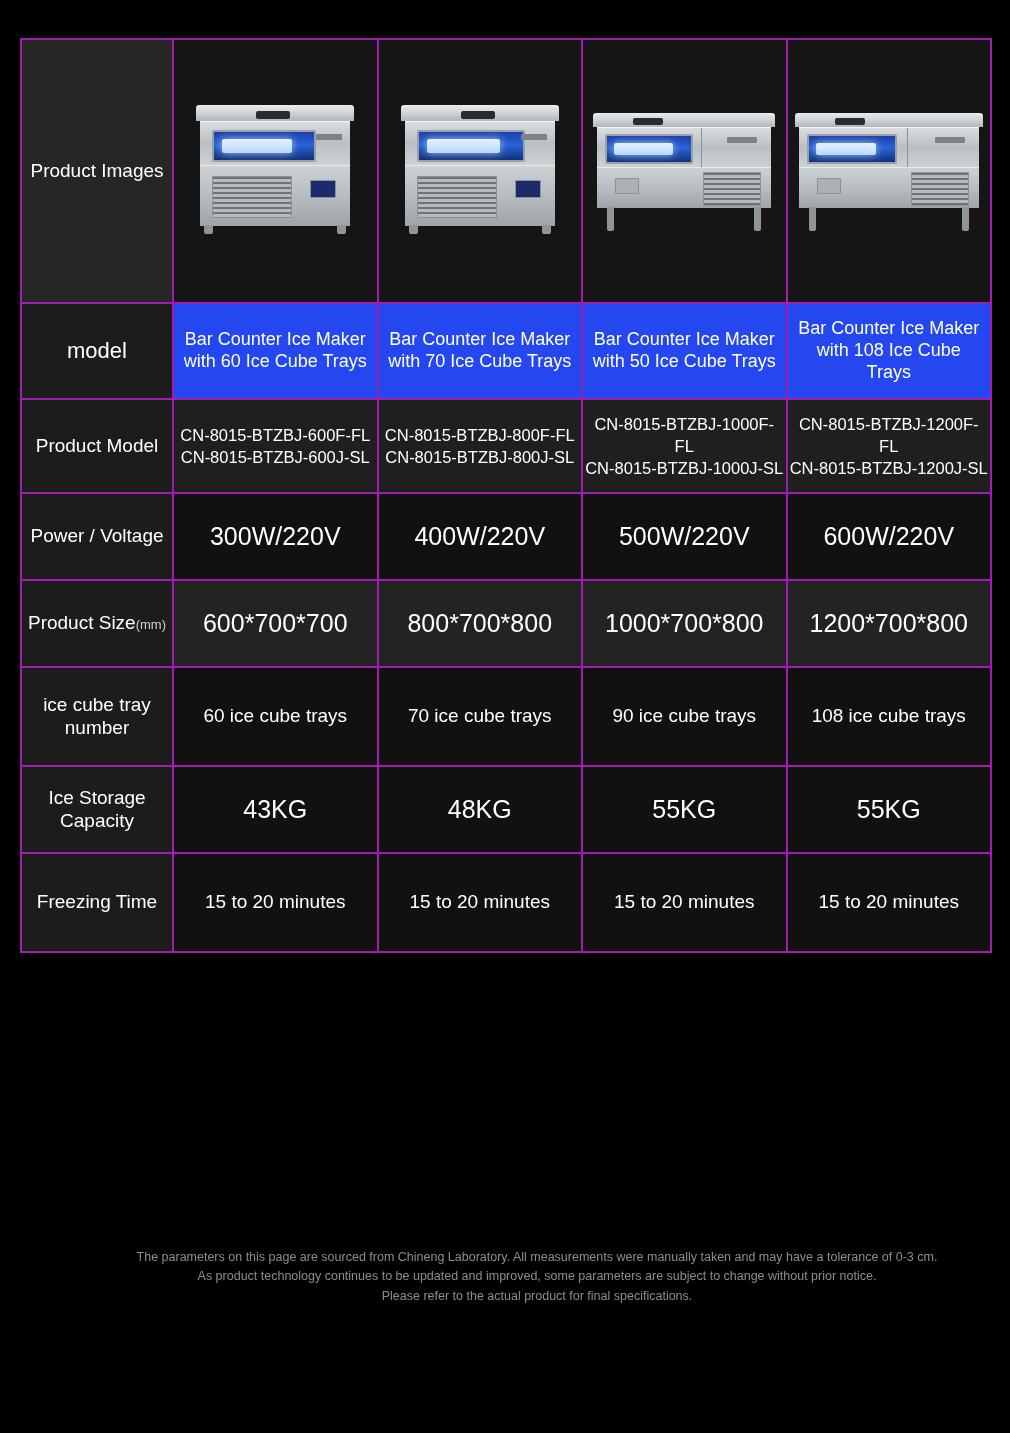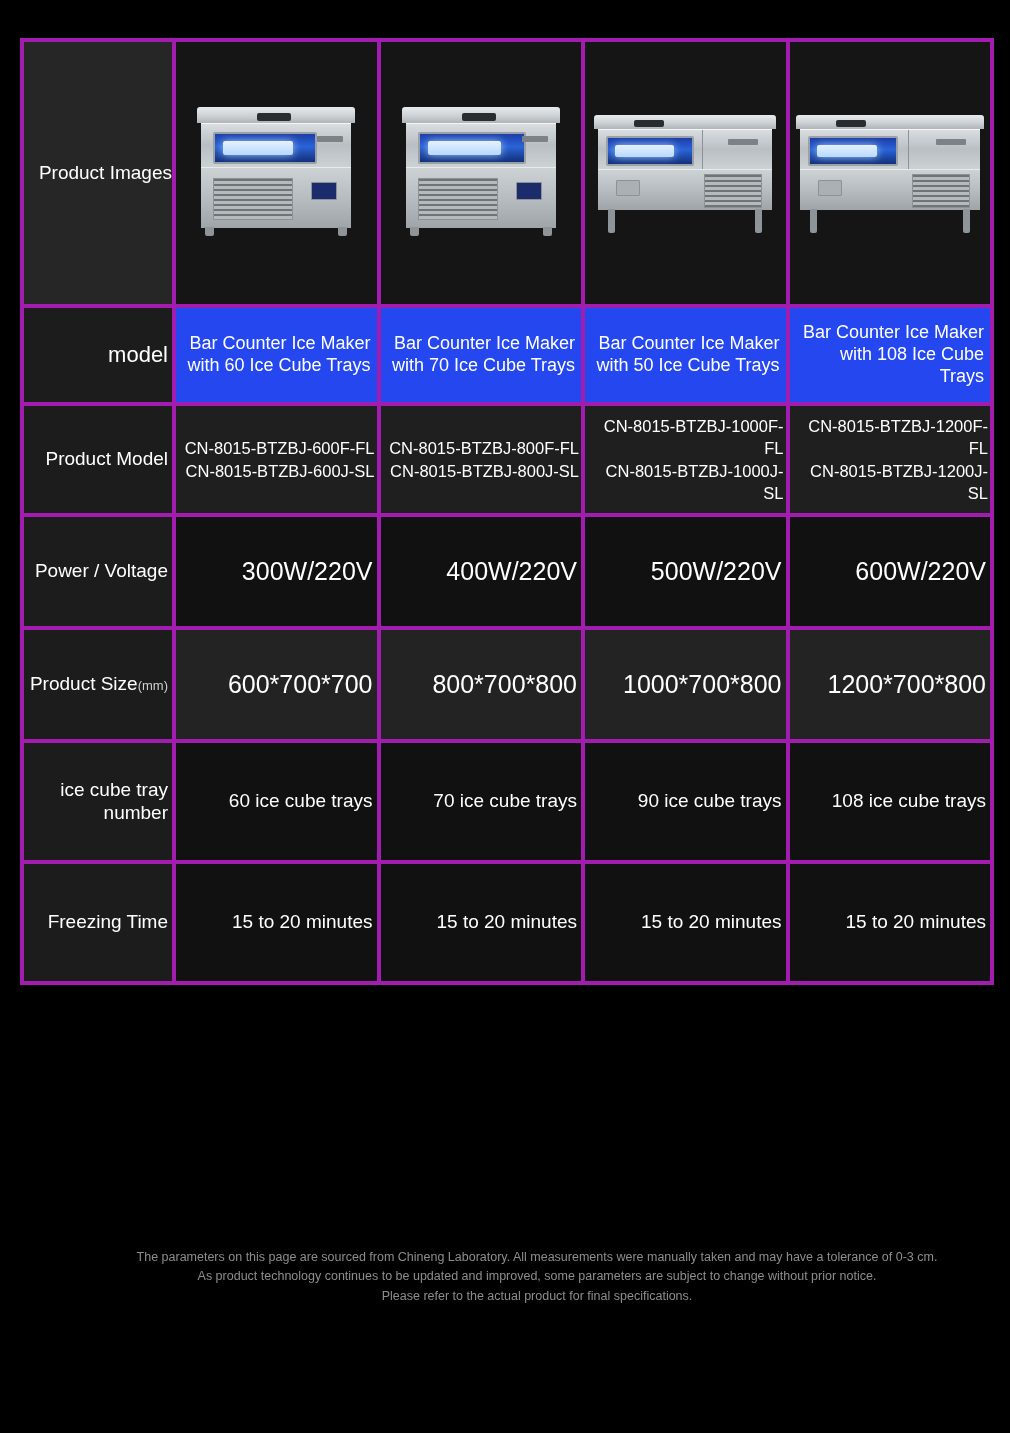--- a/index.html
+++ b/index.html
@@ -23,22 +23,22 @@
 
   .spec-table {
     position: absolute;
     left: 20px;
     top: 38px;
     width: 970px;
     border-collapse: collapse;
     table-layout: fixed;
   }
   .spec-table td {
-    border: 4px solid #a21caf;
-    text-align: right;
+    border: 2px solid #a21caf;
+    text-align: center;
     vertical-align: middle;
     color: #ffffff;
     background: #1c1c1c;
   }
   
   col.label-col { width: 152px; }
   col.data-col  { width: 204.5px; }
 
   .row-label {
     background: #262626;
@@ -81,27 +81,27 @@
   .code-row td.data {
     font-size: 16.5px;
     line-height: 1.35;
     padding: 9px 2px;
     height: 74px;
     background: #1f1f1f;
   }
 
   .big-row td.data {
     font-size: 25px;
-    padding: 16px 4px;
+    padding: 4px 4px;
     height: 77px;
   }
   .mid-row td.data {
     font-size: 19px;
     line-height: 1.28;
-    padding: 20px 4px;
+    padding: 10px 4px;
     height: 77px;
     margin-top: 12px;
   }
   .alt td.data { background: #111111; }
   .alt2 td.data { background: #232323; }
 
   .footnote {
     position: absolute;
     left: 0;
     top: 1248px;
@@ -333,20 +333,27 @@
 
       <tr class="mid-row alt">
         <td class="row-label">ice cube tray number</td>
         <td class="data">60 ice cube trays</td>
         <td class="data">70 ice cube trays</td>
         <td class="data">90 ice cube trays</td>
         <td class="data">108 ice cube trays</td>
       </tr>
 
 
+      <tr class="big-row alt">
+        <td class="row-label">Ice Storage Capacity</td>
+        <td class="data">43KG</td>
+        <td class="data">48KG</td>
+        <td class="data">55KG</td>
+        <td class="data">55KG</td>
+      </tr>
 
 
       <tr class="mid-row alt">
         <td class="row-label">Freezing Time</td>
         <td class="data">15 to 20 minutes</td>
         <td class="data">15 to 20 minutes</td>
         <td class="data">15 to 20 minutes</td>
         <td class="data">15 to 20 minutes</td>
       </tr>
 

